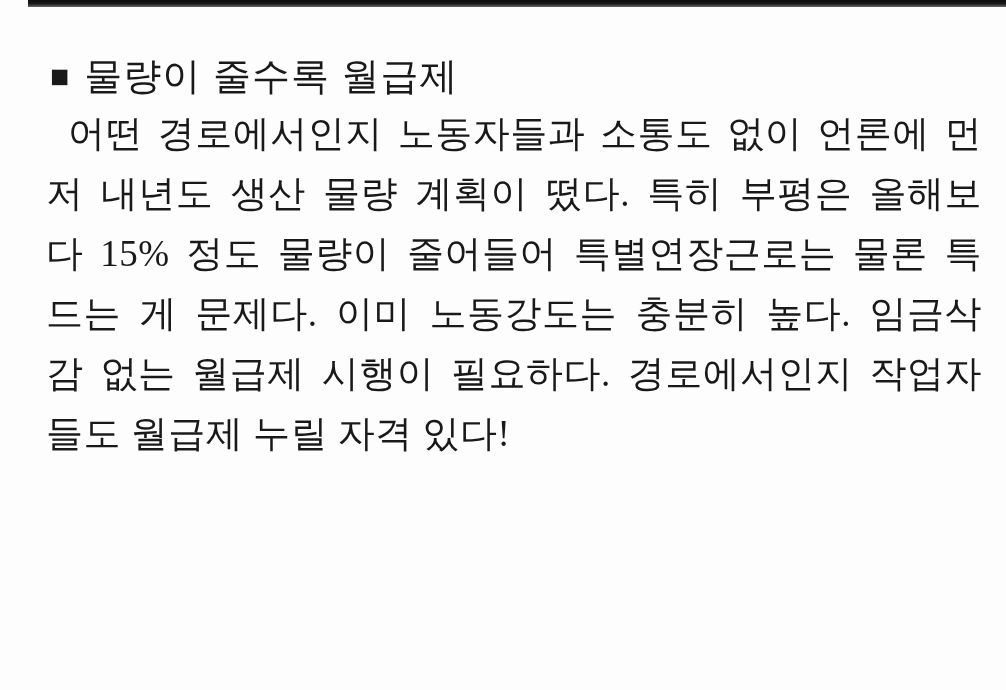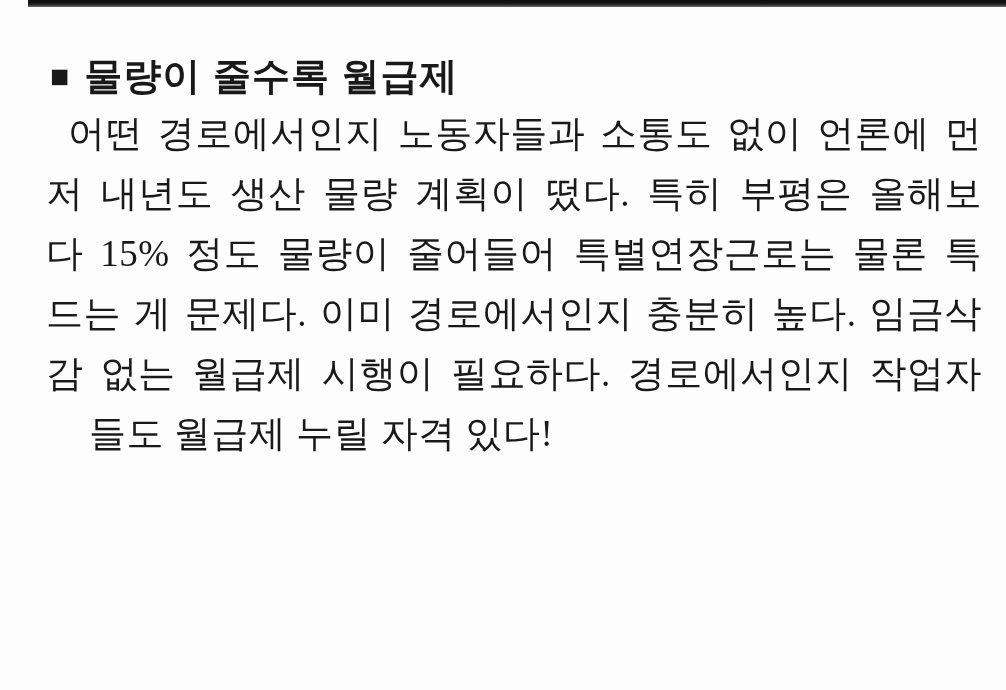--- a/index.html
+++ b/index.html
@@ -29,21 +29,21 @@
   .scan {
     filter: blur(0.6px) contrast(1.02);
     color: #1b1b1b;
   }
   .heading {
     position: absolute;
     top: 52px;
     left: 50px;
     right: 30px;
     font-family: "Liberation Sans", "DejaVu Sans", sans-serif;
-    font-weight: 700;
+    font-weight: 400;
     font-size: 38px;
     line-height: 48px;
     letter-spacing: 1px;
     white-space: nowrap;
   }
   .heading .bullet {
     display: inline-block;
     font-size: 32px;
     margin-right: 14px;
     transform: translateY(-2px);
@@ -62,36 +62,35 @@
     text-align: justify;
     text-align-last: justify;
     overflow: hidden;
     white-space: normal;
   }
   .line.indent-first {
     text-indent: 22px;
   }
   .line.last-line {
     text-align-last: left;
-    margin-left: 43px;
   }
 </style>
 </head>
 <body>
 
 <div class="page">
 
   <div class="top-rule"></div>
 
   <div class="heading scan">
     <span class="bullet">■</span><span>물량이 줄수록 월급제</span>
   </div>
 
   <div class="body-text scan">
     <div class="line indent-first">어떤 경로에서인지 노동자들과 소통도 없이 언론에 먼</div>
     <div class="line">저 내년도 생산 물량 계획이 떴다. 특히 부평은 올해보</div>
     <div class="line">다 15% 정도 물량이 줄어들어 특별연장근로는 물론 특</div>
-    <div class="line">드는 게 문제다. 이미 경로에서인지 충분히 높다. 임금삭</div>
+    <div class="line">드는 게 문제다. 이미 노동강도는 충분히 높다. 임금삭</div>
     <div class="line">감 없는 월급제 시행이 필요하다. 경로에서인지 작업자</div>
     <div class="line last-line">들도 월급제 누릴 자격 있다!</div>
   </div>
 
 </div>
 
 </body></html>

